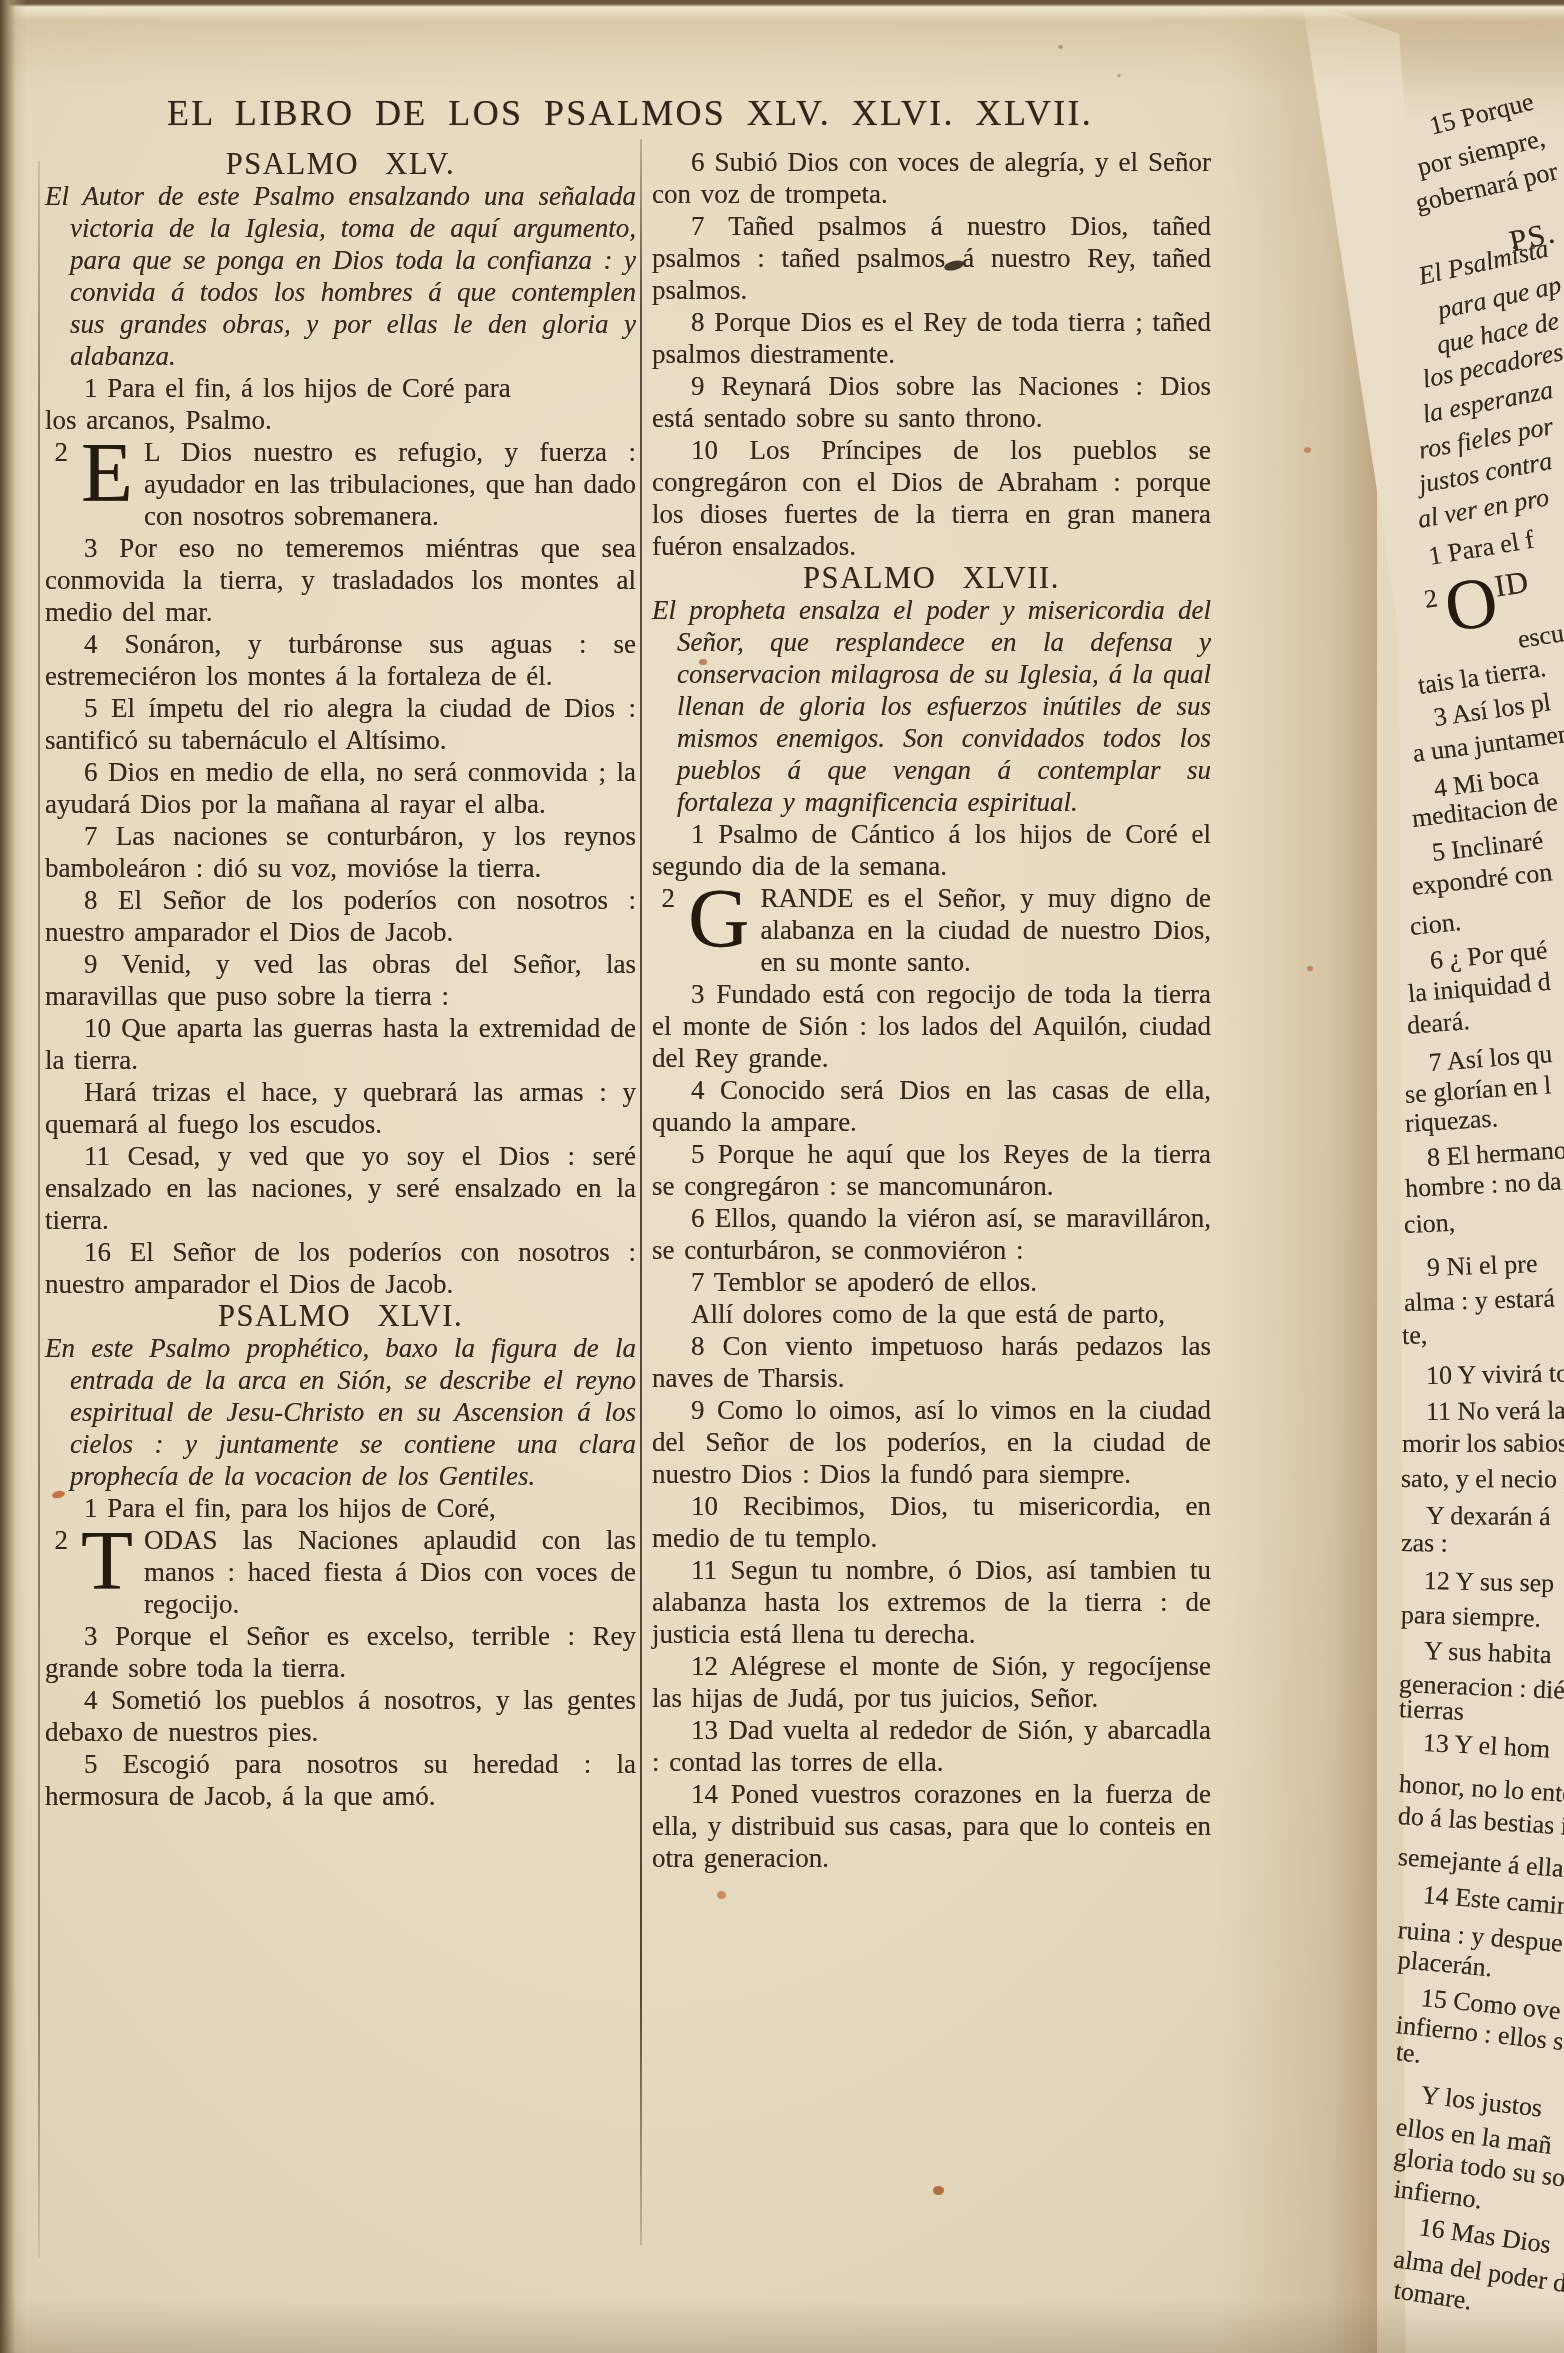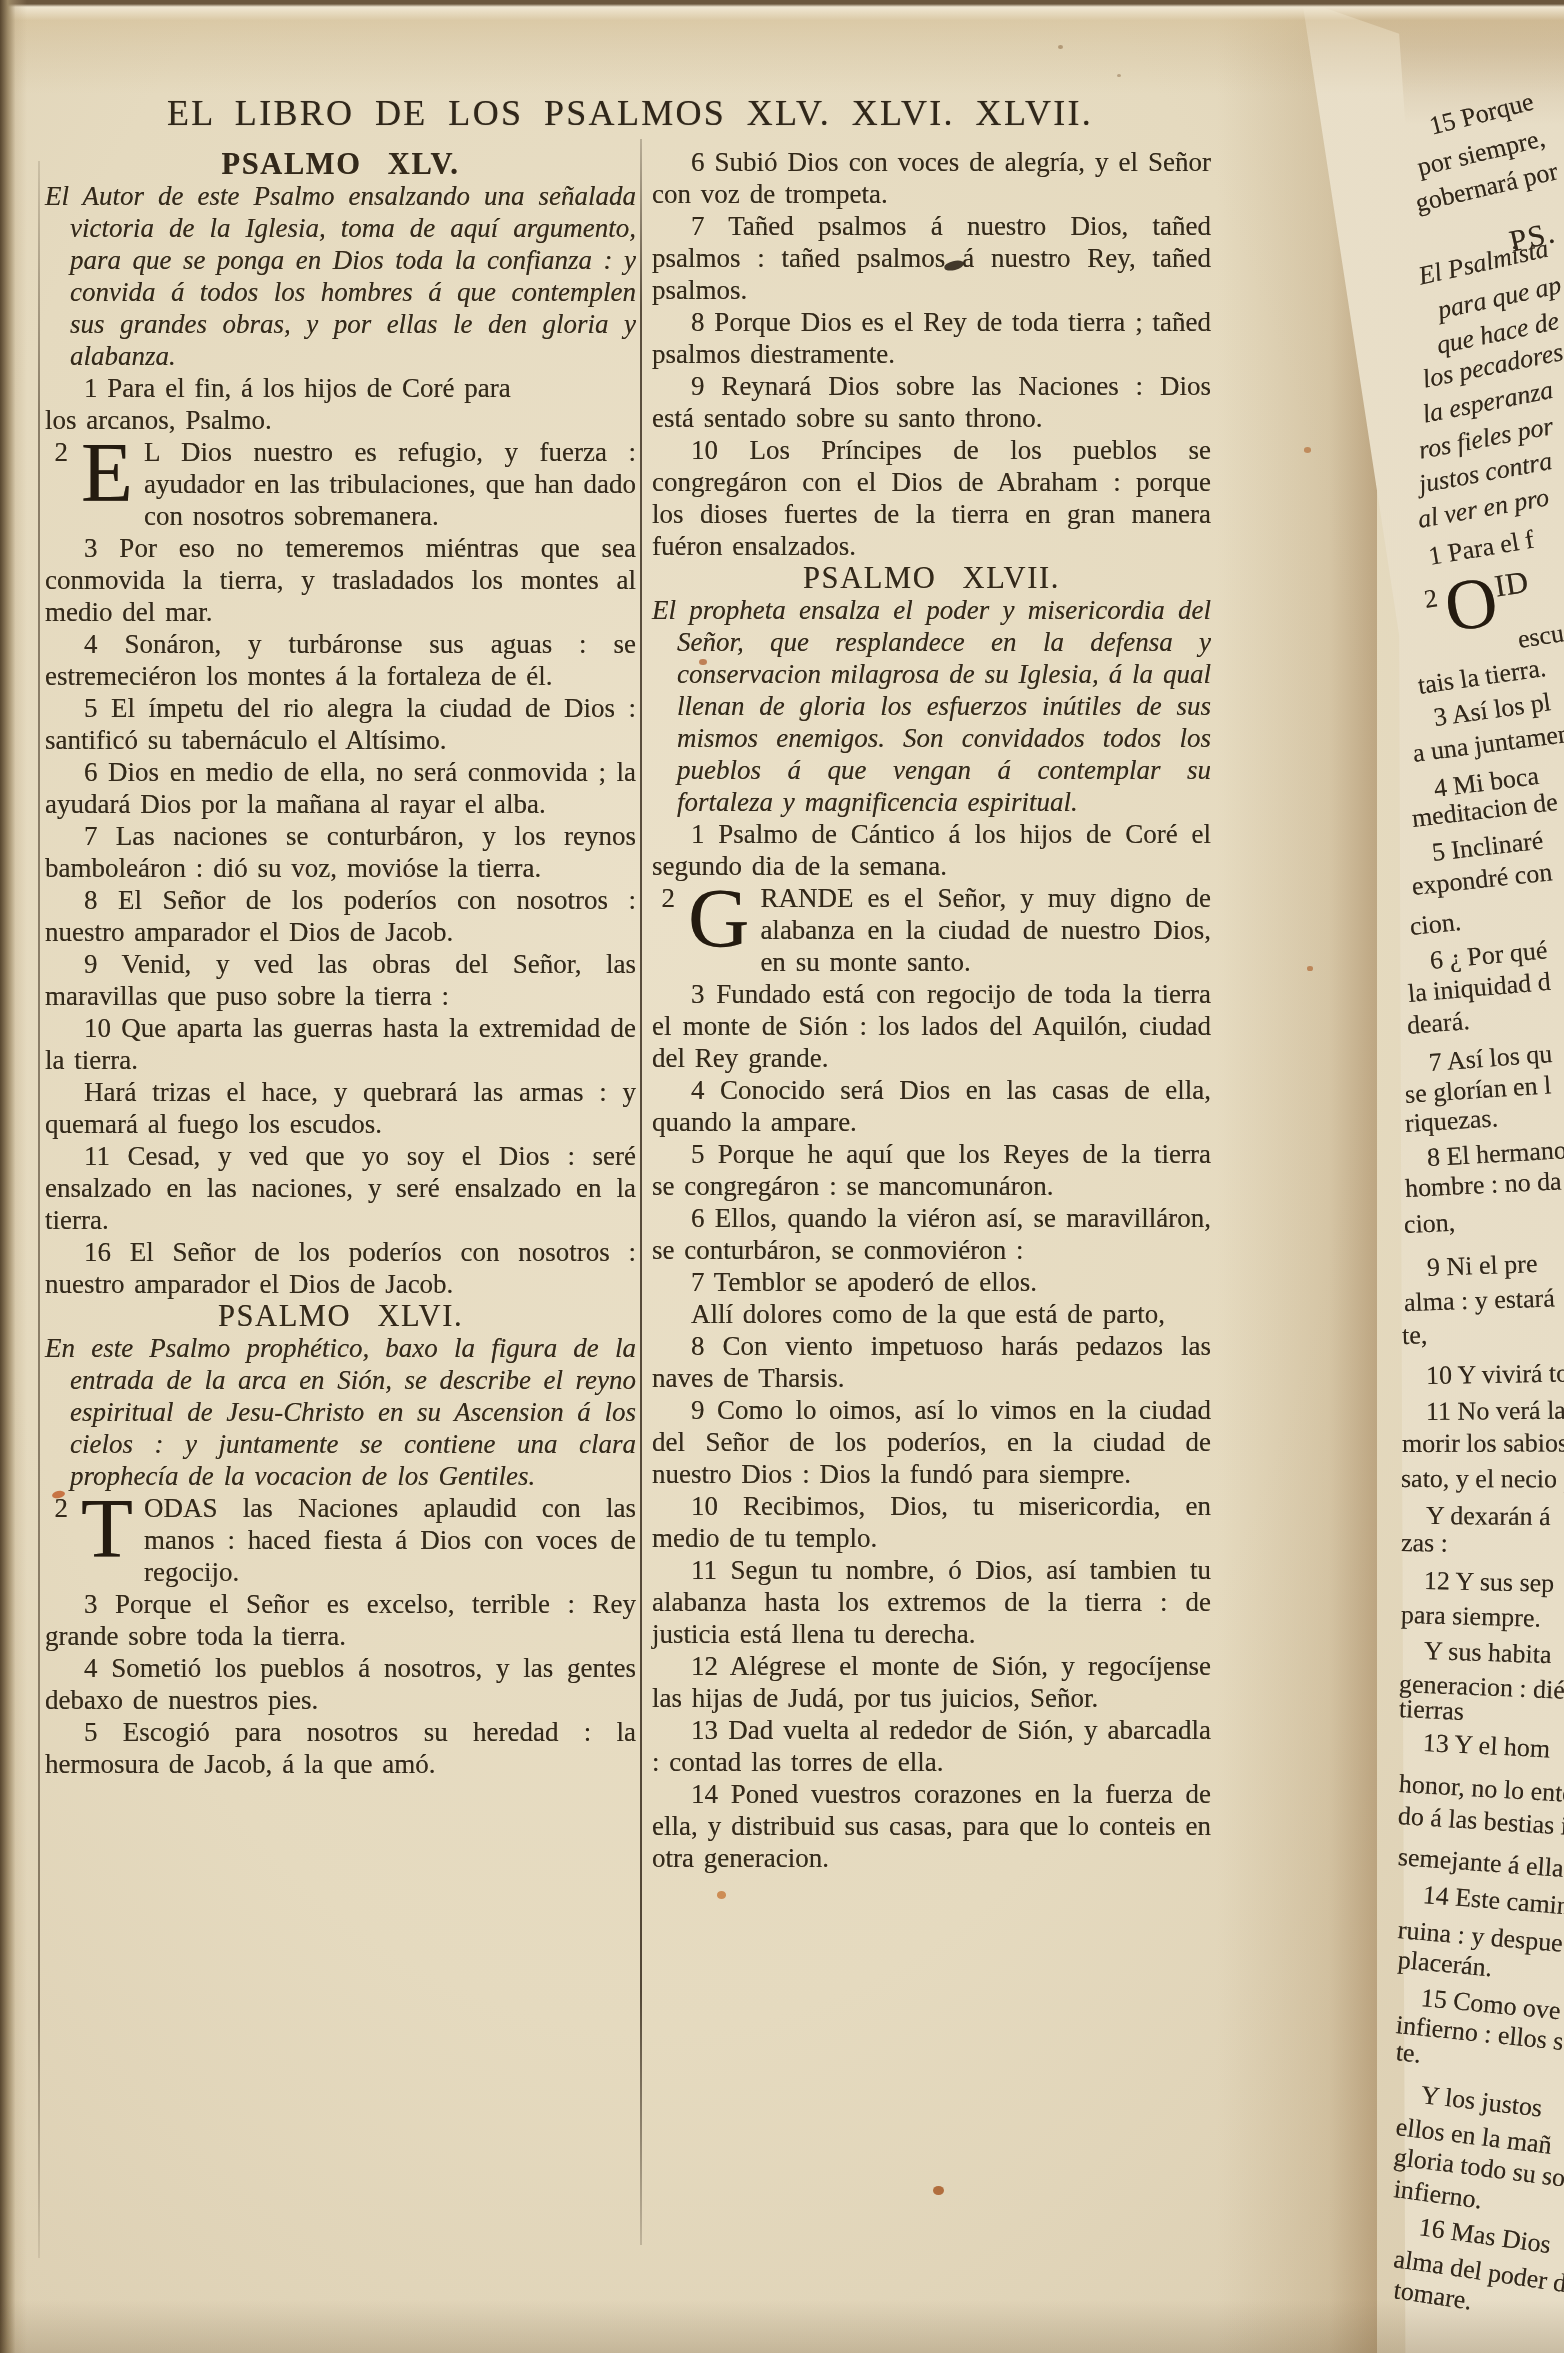--- a/index.html
+++ b/index.html
@@ -28,21 +28,21 @@
     font-size:36px;letter-spacing:2.3px;word-spacing:9.4px;color:#30271a;
     text-shadow:0 0 0.8px rgba(48,39,26,.55);}
 
   
   .col{position:absolute;top:146px;font-size:27px;line-height:32px;text-align:justify;
     word-spacing:3.1px;text-shadow:0 0 0.5px rgba(50,38,22,.55);}
   .col-left{left:45px;width:591px;}
   .col-right{left:652px;width:559px;}
   .col p{margin:0;}
   .sec-heading{margin:20.3px 0 11px;text-align:center;font-size:30.5px;letter-spacing:1.6px;word-spacing:17px;text-indent:0;}
-  .sec-heading.first{margin-top:1.6px;font-weight:bold;}
+  .sec-heading.first{margin-top:1.6px;}
   .sec-intro{font-style:italic;padding-left:25px;text-indent:-25px;}
   .verse{text-indent:39px;}
   .centerline{text-align:left;line-height:32px;}
   .verse.drop{text-indent:0;}
   .drop .vnum{float:left;width:36px;height:67px;padding-left:9.4px;box-sizing:border-box;}
   .drop .dcap{float:left;font-size:85px;line-height:66px;margin:3.1px 11px 0 0;color:#241b10;}
   .marker-dot{position:absolute;left:52px;top:1491px;width:13.3px;height:7px;border-radius:50%;
     background:#c2622e;opacity:.85;transform:rotate(-12deg);}
   .smudge{position:absolute;left:944px;top:261px;width:20.3px;height:8.6px;border-radius:50%;
     background:#241b10;opacity:.85;transform:rotate(-14deg);}
@@ -95,20 +95,21 @@
     <p class="verse">6 Dios en medio de ella, no será conmovida ; la ayudará Dios por la mañana al rayar el alba.</p>
     <p class="verse">7 Las naciones se conturbáron, y los reynos bamboleáron : dió su voz, movióse la tierra.</p>
     <p class="verse">8 El Señor de los poderíos con nosotros : nuestro amparador el Dios de Jacob.</p>
     <p class="verse">9 Venid, y ved las obras del Señor, las maravillas que puso sobre la tierra :</p>
     <p class="verse">10 Que aparta las guerras hasta la extremidad de la tierra.</p>
     <p class="verse">Hará trizas el hace, y quebrará las armas : y quemará al fuego los escudos.</p>
     <p class="verse">11 Cesad, y ved que yo soy el Dios : seré ensalzado en las naciones, y seré ensalzado en la tierra.</p>
     <p class="verse">16 El Señor de los poderíos con nosotros : nuestro amparador el Dios de Jacob.</p>
     <p class="sec-heading">PSALMO XLVI.</p>
     <p class="sec-intro">En este Psalmo prophético, baxo la figura de la entrada de la arca en Sión, se describe el reyno espiritual de Jesu-Christo en su Ascension á los cielos : y juntamente se contiene una clara prophecía de la vocacion de los Gentiles.</p>
+    <p class="verse">1 Para el fin, para los hijos de Coré,</p>
     <p class="verse drop">
       <span class="vnum">2</span>
       <span class="dcap">T</span>
       <span>ODAS las Naciones aplaudid con las manos : haced fiesta á Dios con voces de regocijo.</span>
     </p>
     <p class="verse">3 Porque el Señor es excelso, terrible : Rey grande sobre toda la tierra.</p>
     <p class="verse">4 Sometió los pueblos á nosotros, y las gentes debaxo de nuestros pies.</p>
     <p class="verse">5 Escogió para nosotros su heredad : la hermosura de Jacob, á la que amó.</p>
   </div>
 

